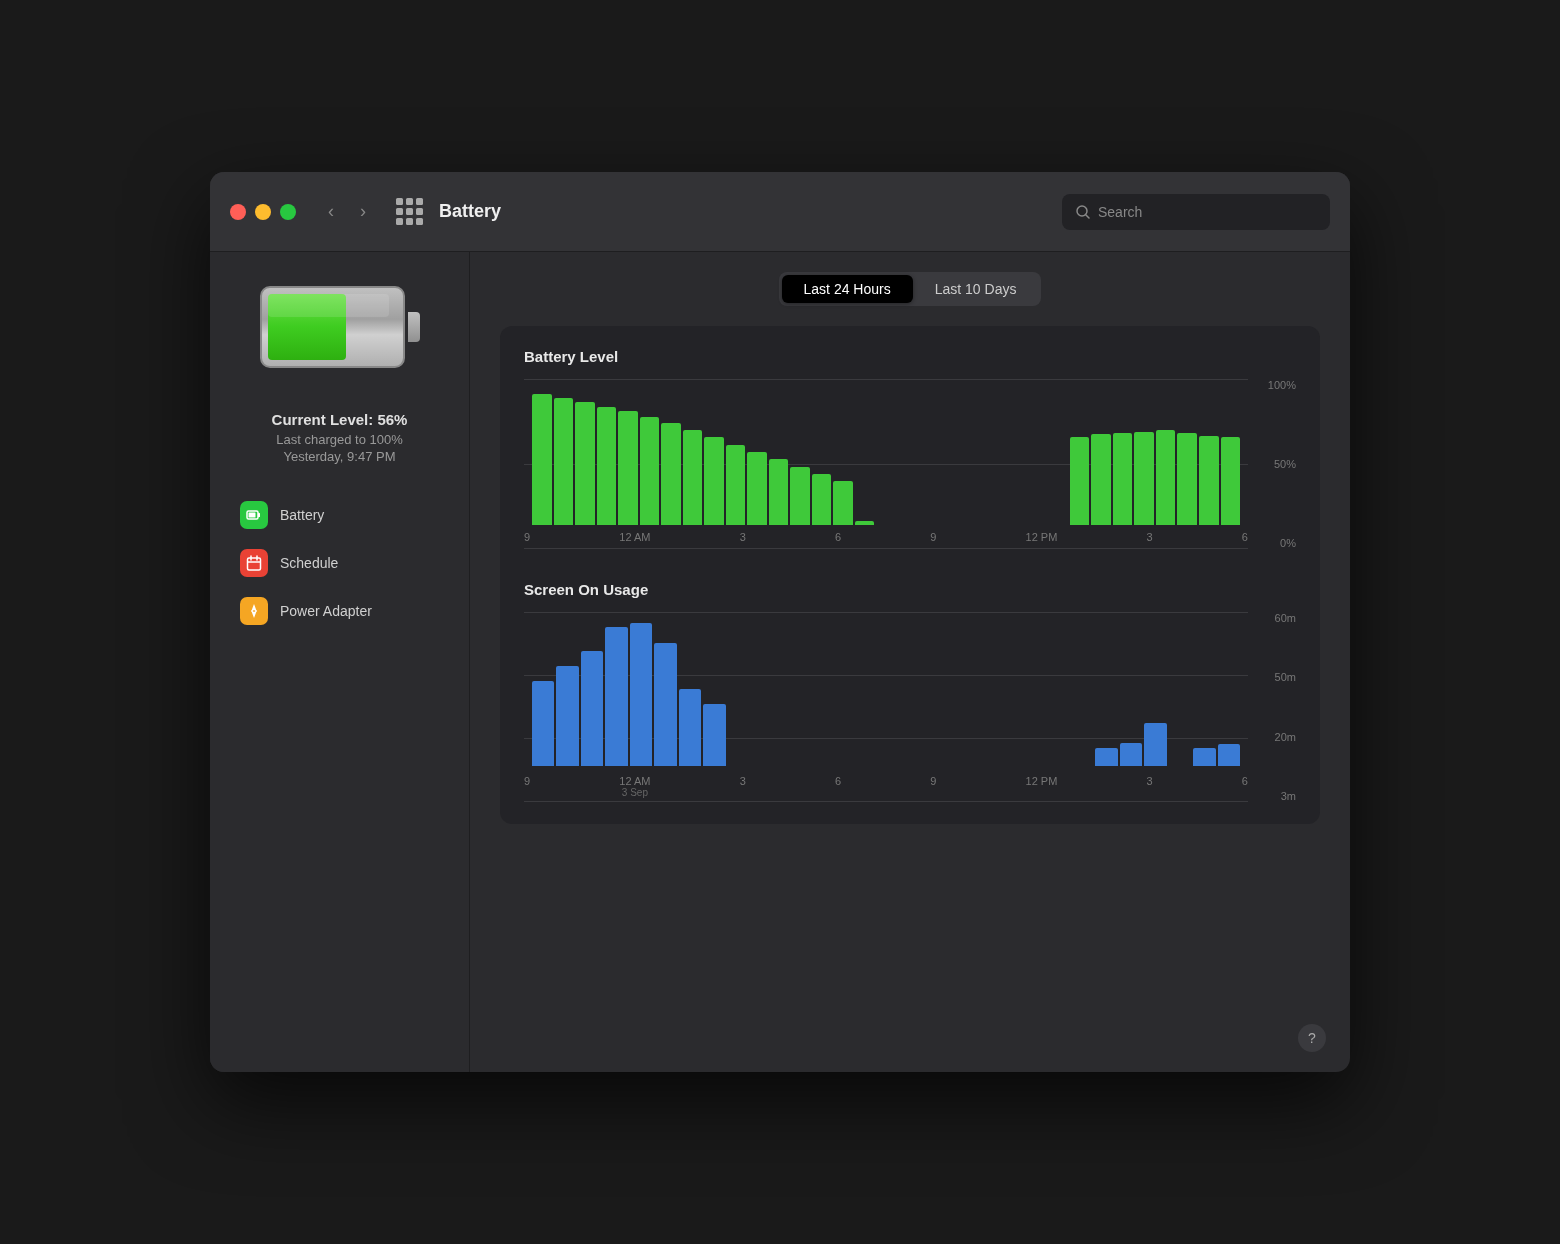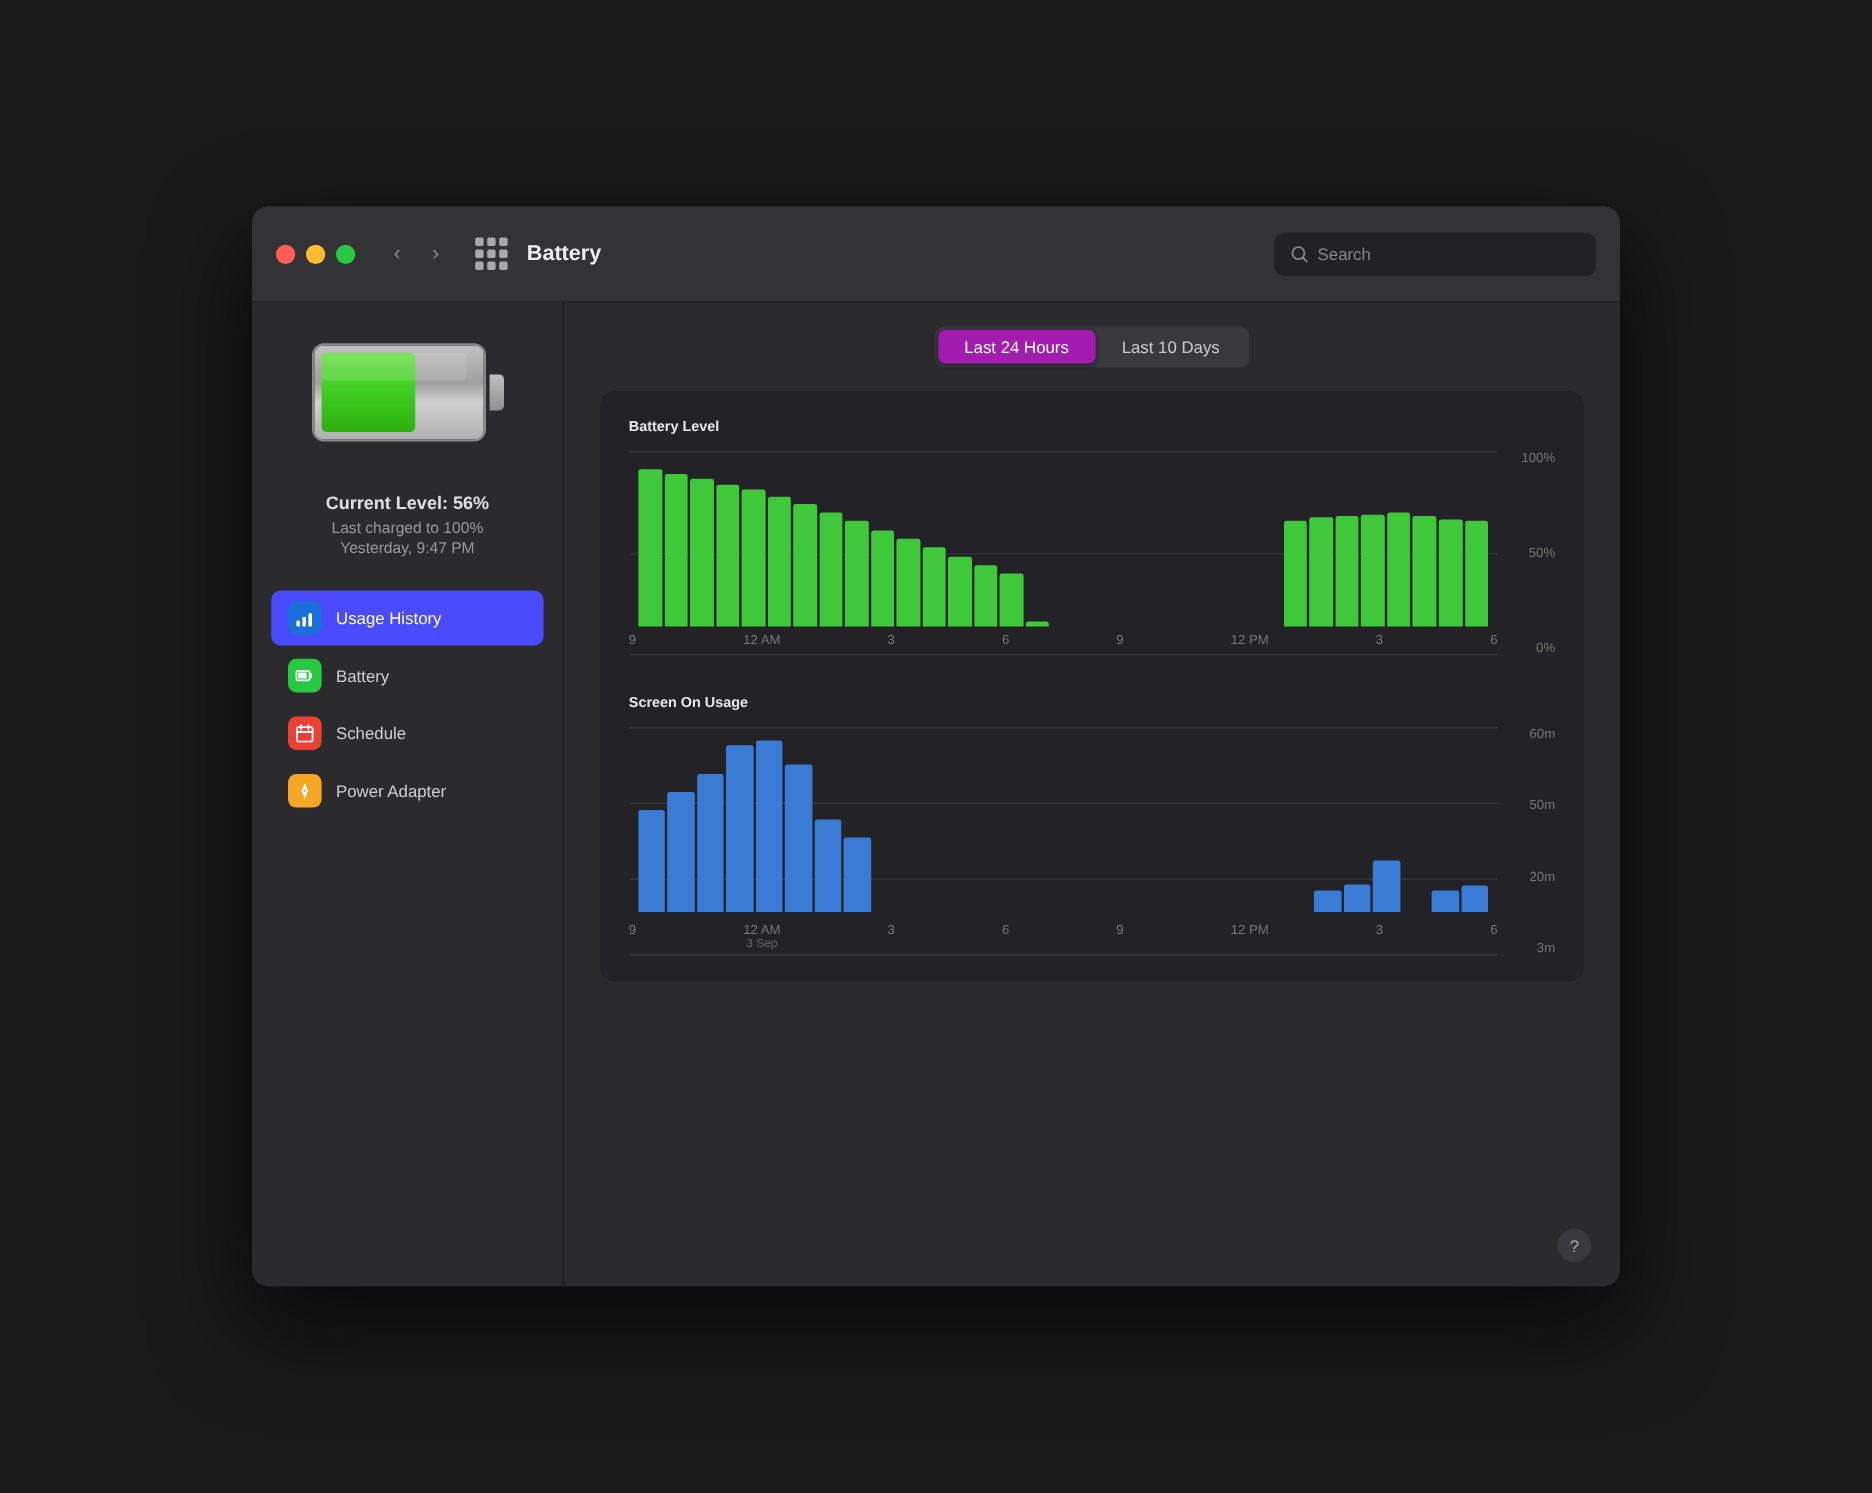--- a/index.html
+++ b/index.html
@@ -232,37 +232,37 @@
       padding: 6px 22px;
       border-radius: 6px;
       font-size: 14px;
       font-weight: 500;
       cursor: pointer;
       border: none;
       background: none;
       color: #ccc;
     }
     .tab-btn.active {
-      background: #a21caf;
+      background: #000000;
       color: #fff;
       box-shadow: 0 1px 4px rgba(0,0,0,0.4);
     }
     .chart-container {
       background: #232327;
       border-radius: 12px;
       padding: 22px 24px;
       display: flex;
       flex-direction: column;
       gap: 32px;
     }
     .chart-section {
       position: relative;
     }
     .chart-title {
-      font-size: 12px;
+      font-size: 15px;
       font-weight: 700;
       color: #e8e8e8;
       margin-bottom: 14px;
     }
     .chart-area {
       position: relative;
       height: 170px;
       display: flex;
       align-items: flex-end;
     }
@@ -402,30 +402,20 @@
         <div class="battery-terminal"></div>
       </div>
 
       <div class="battery-info">
         <div class="current-level">Current Level: 56%</div>
         <div class="last-charged">Last charged to 100%</div>
         <div class="last-charged-time">Yesterday, 9:47 PM</div>
       </div>
 
       <div class="sidebar-nav">
-        <div class="sidebar-item active">
-          <div class="sidebar-icon icon-blue">
-            <svg width="16" height="16" viewBox="0 0 16 16" fill="none">
-              <rect x="1" y="10" width="3" height="5" rx="1" fill="white"></rect>
-              <rect x="6" y="7" width="3" height="8" rx="1" fill="white"></rect>
-              <rect x="11" y="4" width="3" height="11" rx="1" fill="white"></rect>
-            </svg>
-          </div>
-          <span>Usage History</span>
-        </div>
         <div class="sidebar-item">
           <div class="sidebar-icon icon-green">
             <svg width="16" height="16" viewBox="0 0 16 16" fill="none">
               <rect x="1" y="4" width="11" height="8" rx="1.5" stroke="white" stroke-width="1.5"></rect>
               <rect x="12" y="6" width="2" height="4" rx="0.5" fill="white"></rect>
               <rect x="2.5" y="5.5" width="7" height="5" rx="0.5" fill="white"></rect>
             </svg>
           </div>
           <span>Battery</span>
         </div>

